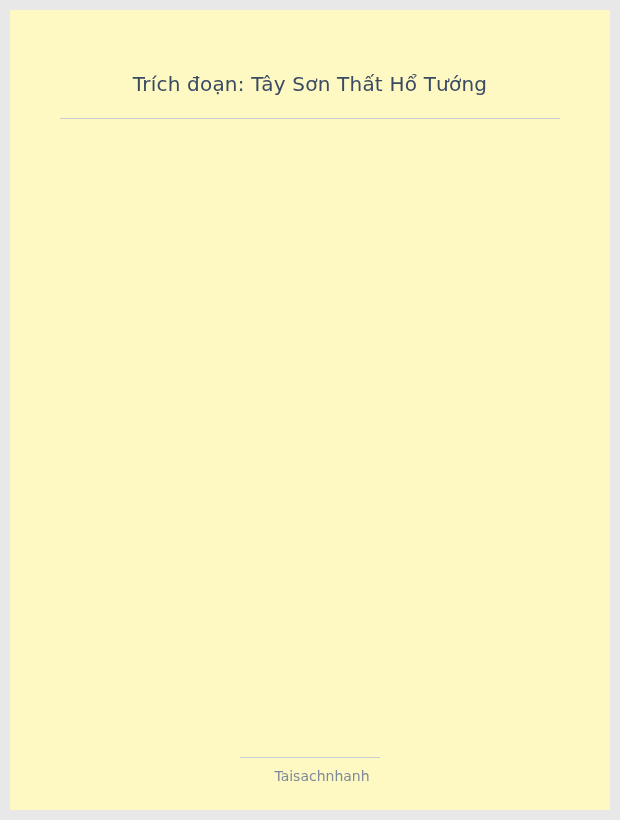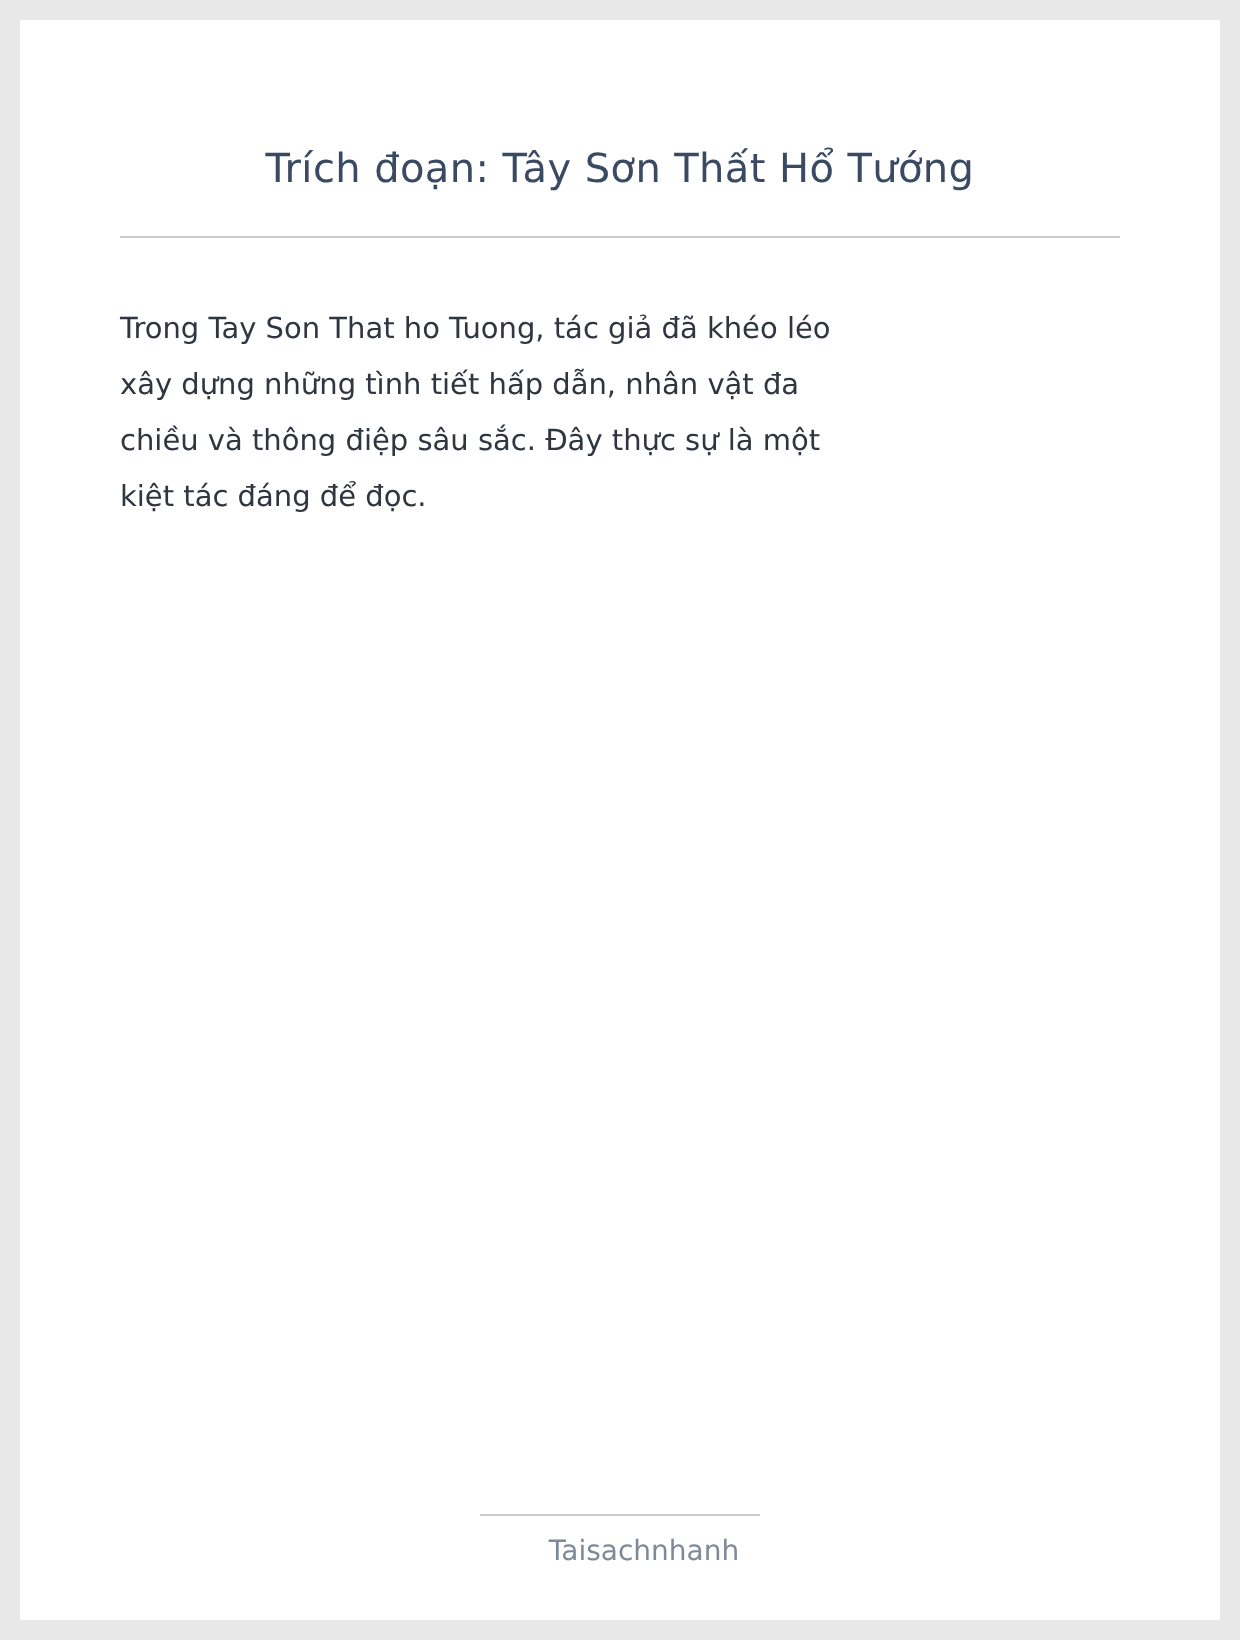--- a/index.html
+++ b/index.html
@@ -12,21 +12,21 @@
     background: #e8e8e8;
     font-family: "Liberation Sans", sans-serif;
     overflow: hidden;
   }
   .page {
     position: absolute;
     left: 10px;
     top: 10px;
     width: 600px;
     height: 800px;
-    background: #ffffff;
+    background: #fef9c3;
     box-sizing: border-box;
     display: flex;
     flex-direction: column;
   }
   .content {
     flex: 1 1 auto;
     padding: 0 50px;
     box-sizing: border-box;
     position: relative;
   }
@@ -71,22 +71,18 @@
     padding-left: 24px;
   }
 </style>
 </head>
 <body>
 
 <div class="page">
   <div class="content">
     <h1 class="doc-title">Trích đoạn: Tây Sơn Thất Hổ Tướng</h1>
     <div class="title-rule"></div>
-    <div class="body-text">Trong Tay Son That ho Tuong, tác giả đã khéo léo
-xây dựng những tình tiết hấp dẫn, nhân vật đa
-chiều và thông điệp sâu sắc. Đây thực sự là một
-kiệt tác đáng để đọc.</div>
   </div>
   <div class="footer">
     <div class="footer-rule"></div>
     <div class="footer-text">Taisachnhanh</div>
   </div>
 </div>
 
 </body></html>

